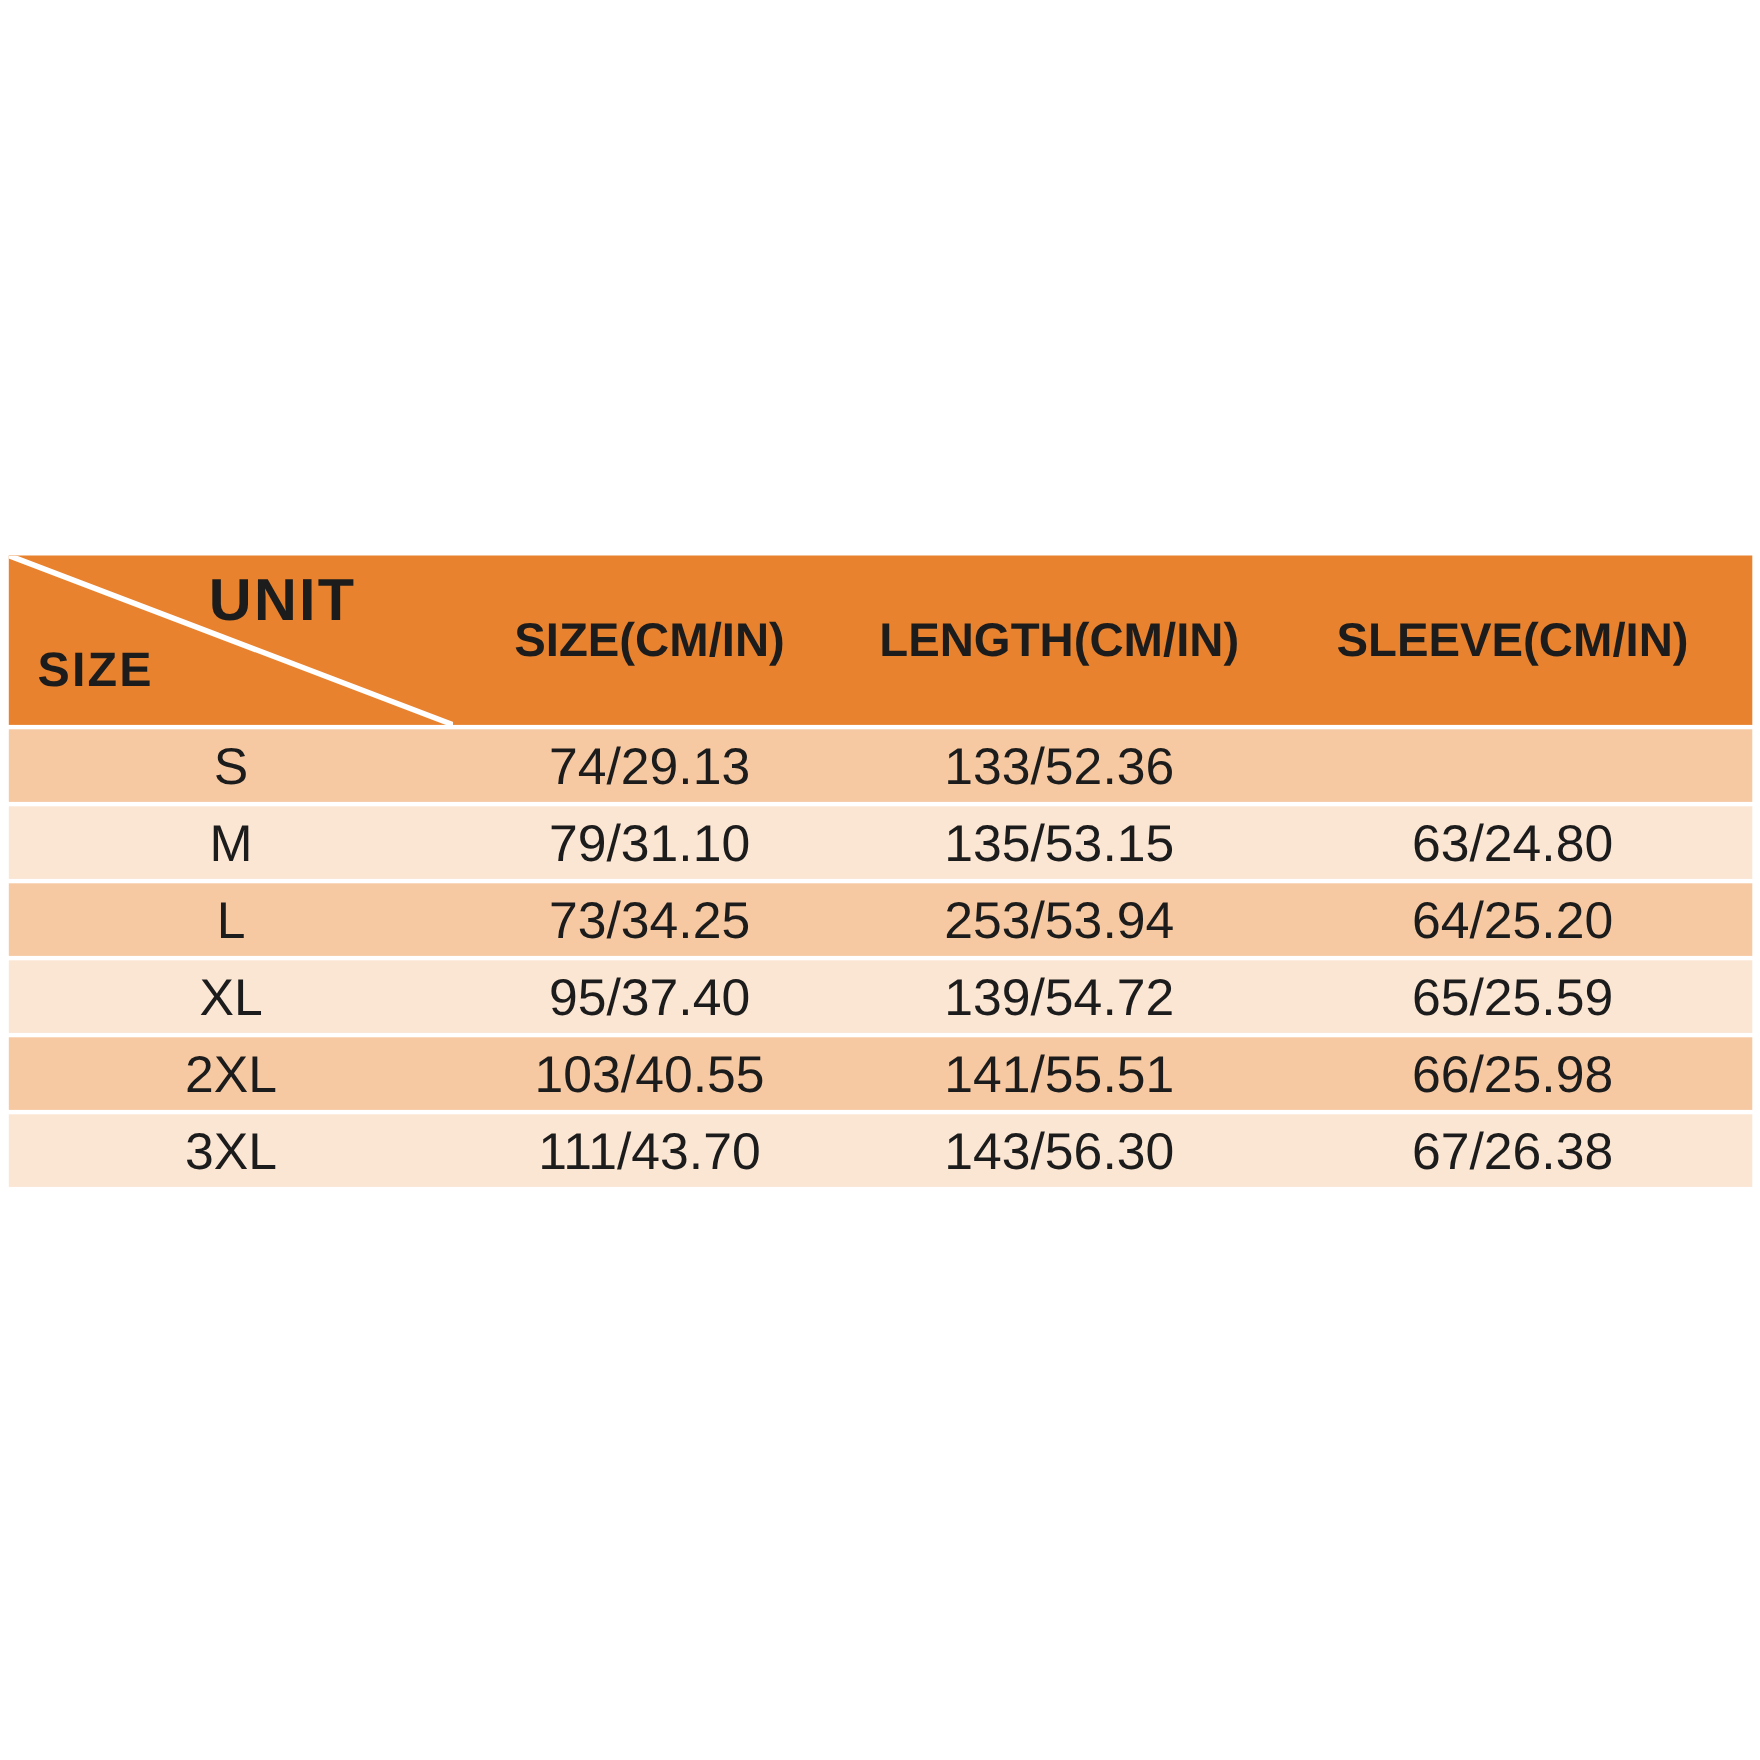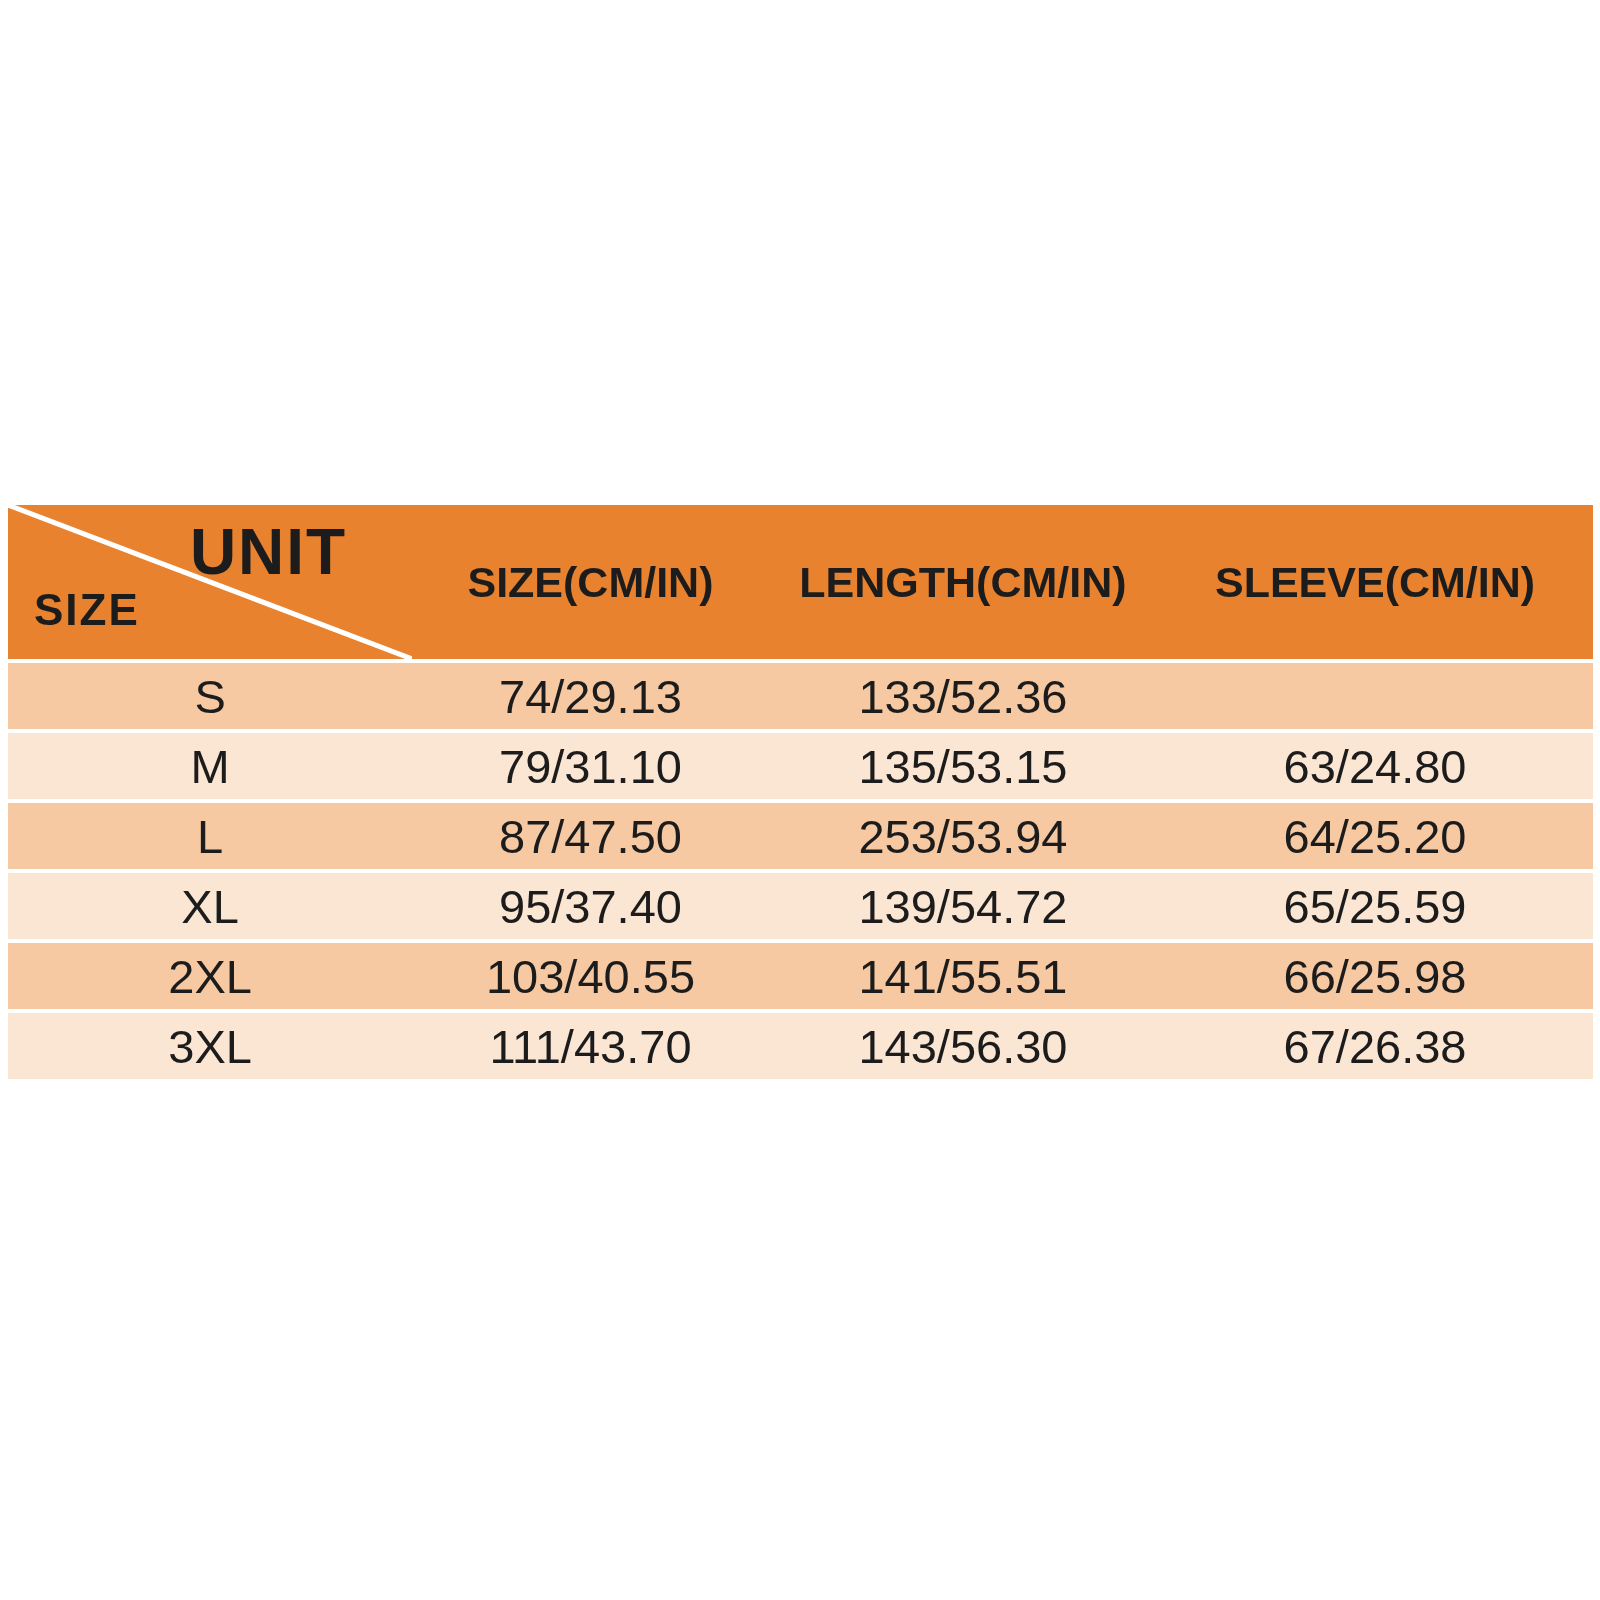--- a/index.html
+++ b/index.html
@@ -38,21 +38,21 @@
   .col-3 { width: 27.5%; }
 
   .corner-cell {
     position: relative;
     overflow: hidden;
   }
   .corner-cell svg { position: absolute; inset: 0; width: 100%; height: 100%; display: block; }
   .corner-label-unit {
     position: absolute;
     left: 45%; top: 10px;
-    font-size: 64px;
+    font-size: 54px;
     letter-spacing: 2px;
   }
   .corner-label-size {
     position: absolute;
     left: 26px; top: 80px;
     font-size: 44px;
     letter-spacing: 2px;
   }
 
   .header-cell {
@@ -106,21 +106,21 @@
 
     <div class="data-row light">
       <div class="data-cell col-0">M</div>
       <div class="data-cell col-1">79/31.10</div>
       <div class="data-cell col-2">135/53.15</div>
       <div class="data-cell col-3">63/24.80</div>
     </div>
 
     <div class="data-row dark">
       <div class="data-cell col-0">L</div>
-      <div class="data-cell col-1">87/47.50</div>
+      <div class="data-cell col-1">73/34.25</div>
       <div class="data-cell col-2">253/53.94</div>
       <div class="data-cell col-3">64/25.20</div>
     </div>
 
     <div class="data-row light">
       <div class="data-cell col-0">XL</div>
       <div class="data-cell col-1">95/37.40</div>
       <div class="data-cell col-2">139/54.72</div>
       <div class="data-cell col-3">65/25.59</div>
     </div>

